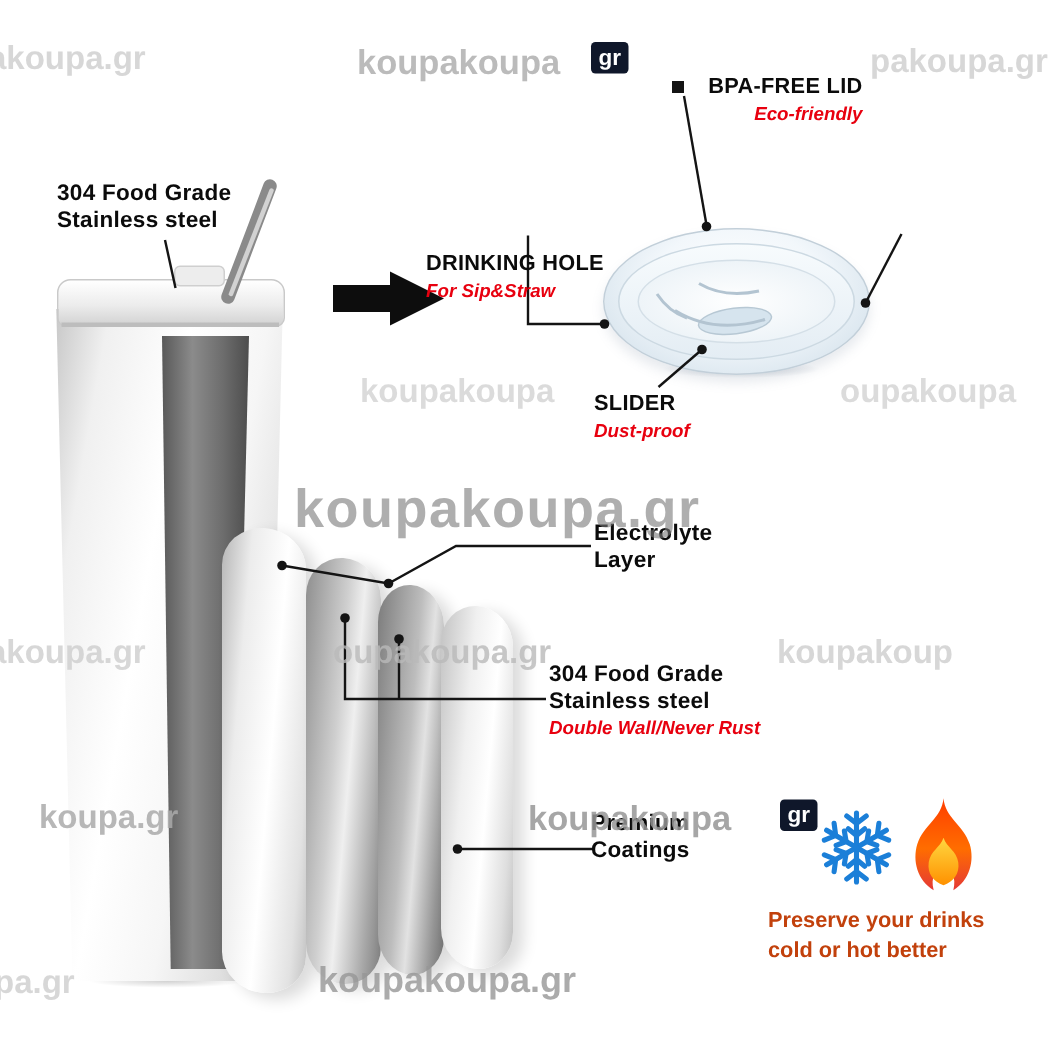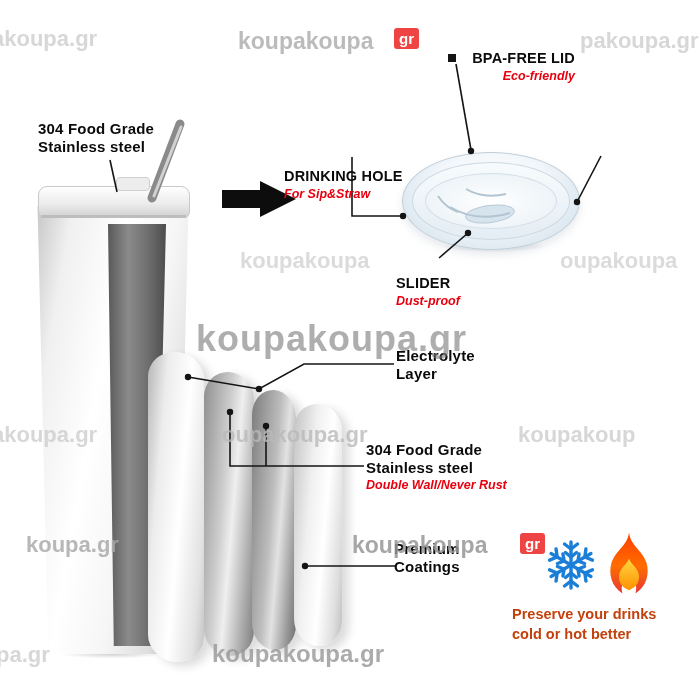--- a/index.html
+++ b/index.html
@@ -53,33 +53,33 @@
 
   
   .callout{position:absolute;z-index:15;text-align:left;color:#0b0b0b;}
   .callout .title{font-weight:bold;font-size:14.5px;line-height:1.18;letter-spacing:.2px;}
   .callout .big{font-size:15px;}
   .callout .sub{font-weight:bold;font-size:12.5px;color:#e8000f;margin-top:2px;font-style:italic;}
   .c-label304{left:38px;top:120px;width:132px;}
   .c-bpa{left:455px;top:50px;width:120px;text-align:right;}
   .c-hole{left:284px;top:122px;width:120px;margin-top:46px;}
   .c-seal{left:534px;top:122px;width:138px;}
-  .c-slider{left:396px;top:275px;width:78px;}
+  .c-slider{left:396px;top:261px;width:78px;}
   .c-electrolyte{left:396px;top:347px;width:92px;}
   .c-steel{left:366px;top:441px;width:142px;}
   .c-coating{left:394px;top:540px;width:86px;}
   .c-footer{left:512px;top:604px;width:182px;font-weight:bold;font-size:14.5px;line-height:1.4;color:#c2410c;}
 
   
   .ico-snow{position:absolute;left:545px;top:539px;z-index:15;}
   .ico-flame{position:absolute;left:604px;top:530px;z-index:15;}
 
   
   .wm{position:absolute;z-index:20;font-weight:bold;white-space:nowrap;pointer-events:none;}
-  .badge{background:#ef4444;color:#fff;font-size:15px;font-weight:bold;padding:2px 5px;border-radius:3px;}
+  .badge{background:#0f172a;color:#fff;font-size:15px;font-weight:bold;padding:2px 5px;border-radius:3px;}
   .wm0{left:-8px;top:26px;font-size:22px;color:rgba(205,205,205,.8);}
   .wm1{left:238px;top:28px;font-size:23px;color:rgba(175,175,175,.85);}
   .wm2{left:394px;top:30px;}
   .wm3{left:580px;top:28px;font-size:22px;color:rgba(205,205,205,.8);}
   .wm4{left:240px;top:248px;font-size:22px;color:rgba(210,210,210,.8);}
   .wm5{left:560px;top:248px;font-size:22px;color:rgba(210,210,210,.8);}
   .wm6{left:196px;top:318px;font-size:36px;color:rgba(120,120,120,.6);letter-spacing:1px;}
   .wm7{left:-8px;top:422px;font-size:22px;color:rgba(205,205,205,.8);}
   .wm8{left:222px;top:422px;font-size:22px;color:rgba(185,185,185,.8);}
   .wm9{left:518px;top:422px;font-size:22px;color:rgba(205,205,205,.8);}

